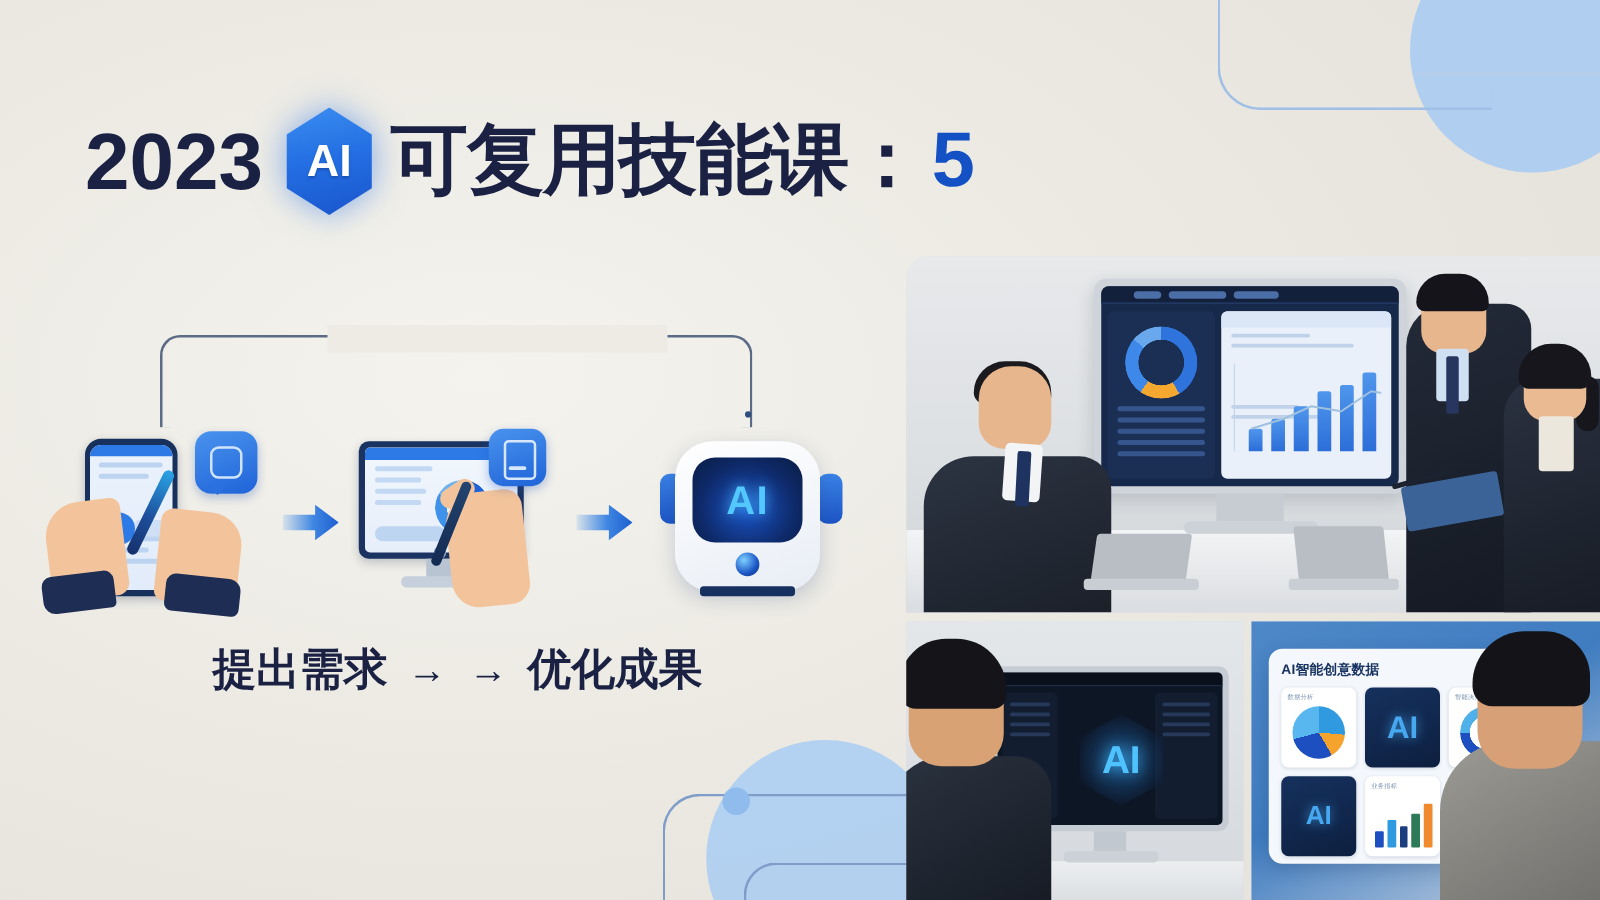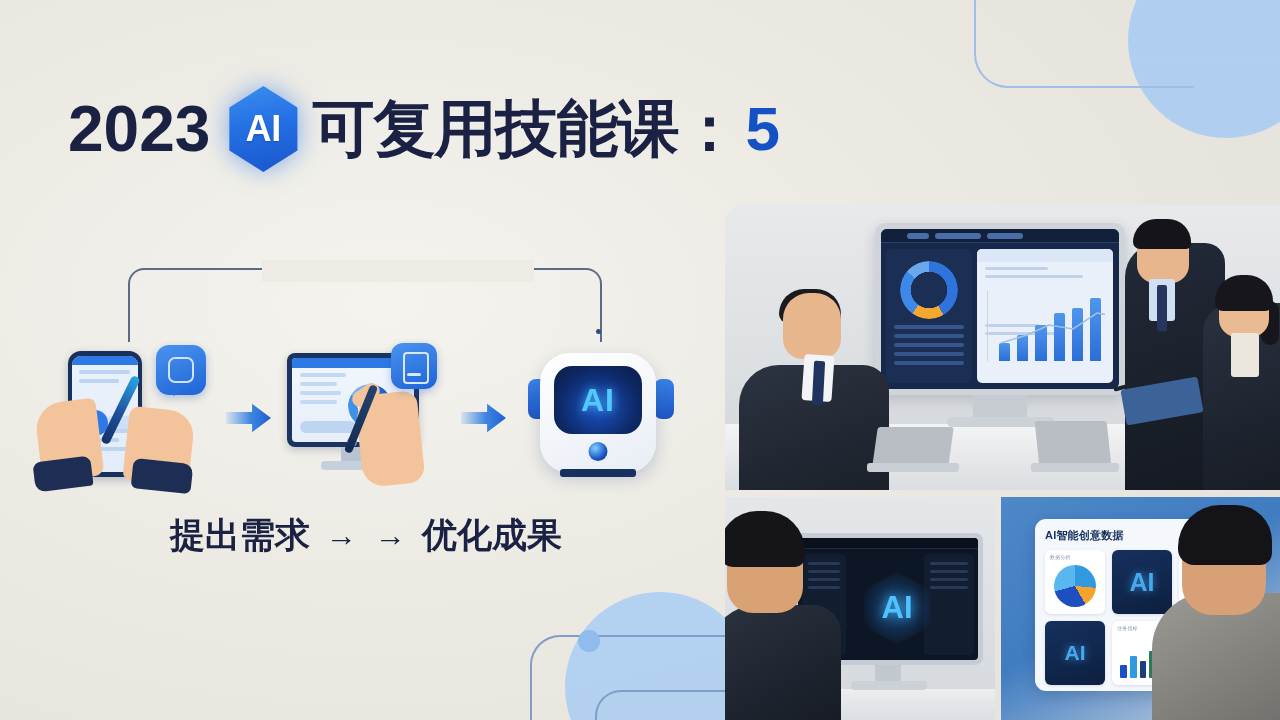--- a/index.html
+++ b/index.html
@@ -612,21 +612,20 @@
   .p2s-desk { position: absolute; left: 0; bottom: 0; width: 100%; height: 36px; background: linear-gradient(180deg,#eceef0,#d9dce0); }
 
   
   .p3s-bg { position: absolute; inset: 0; background: linear-gradient(150deg, #4e88c8 0%, #3f7cc0 45%, #cfd8e3 100%); }
   .board {
     position: absolute; left: 14px; top: 22px;
     width: 214px; height: 172px;
     background: #f4f7fb; border-radius: 11px;
     box-shadow: 0 5px 14px rgba(20,40,80,.2);
     padding: 9px 10px;
-    margin-left: 20px;
   }
   .board-title {
     color: #16325e; font-size: 11px; font-weight: 800;
     letter-spacing: .2px; margin-bottom: 7px;
   }
   .board-dots { position: absolute; right: 11px; top: 11px; display: flex; gap: 4px; }
   .board-dots i { width: 5px; height: 5px; border-radius: 50%; background: #5b8fd4; display: block; }
   .board-grid {
     display: grid; grid-template-columns: 1fr 1fr 1fr;
     grid-template-rows: 64px 64px; gap: 7px;

